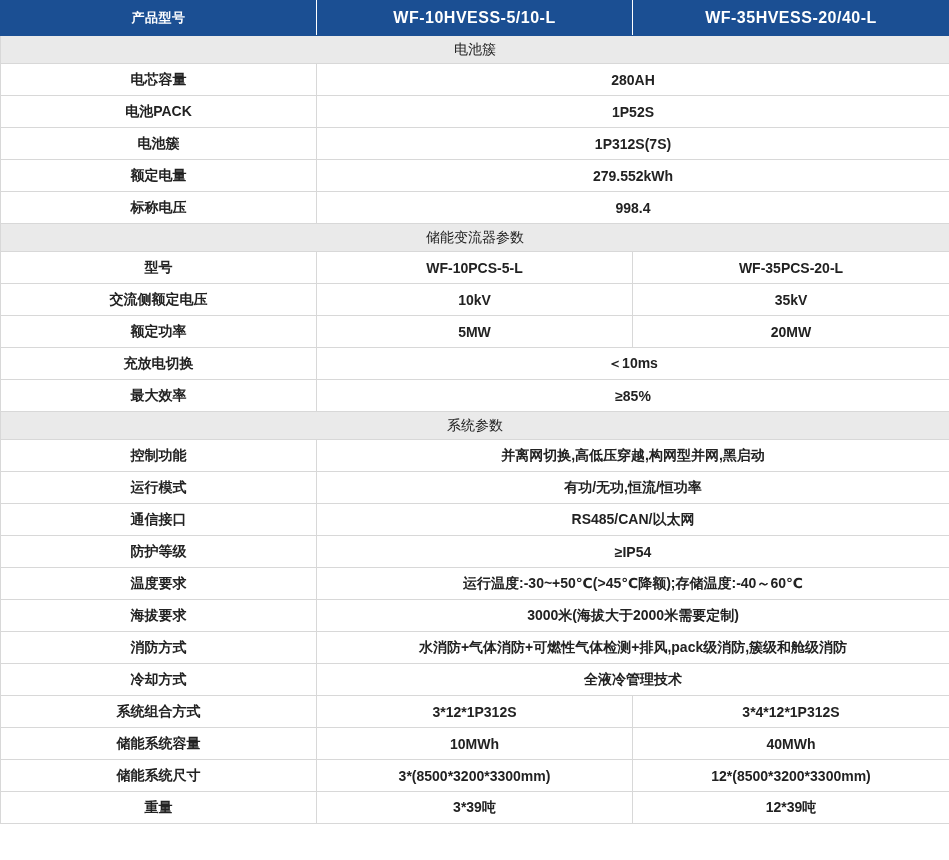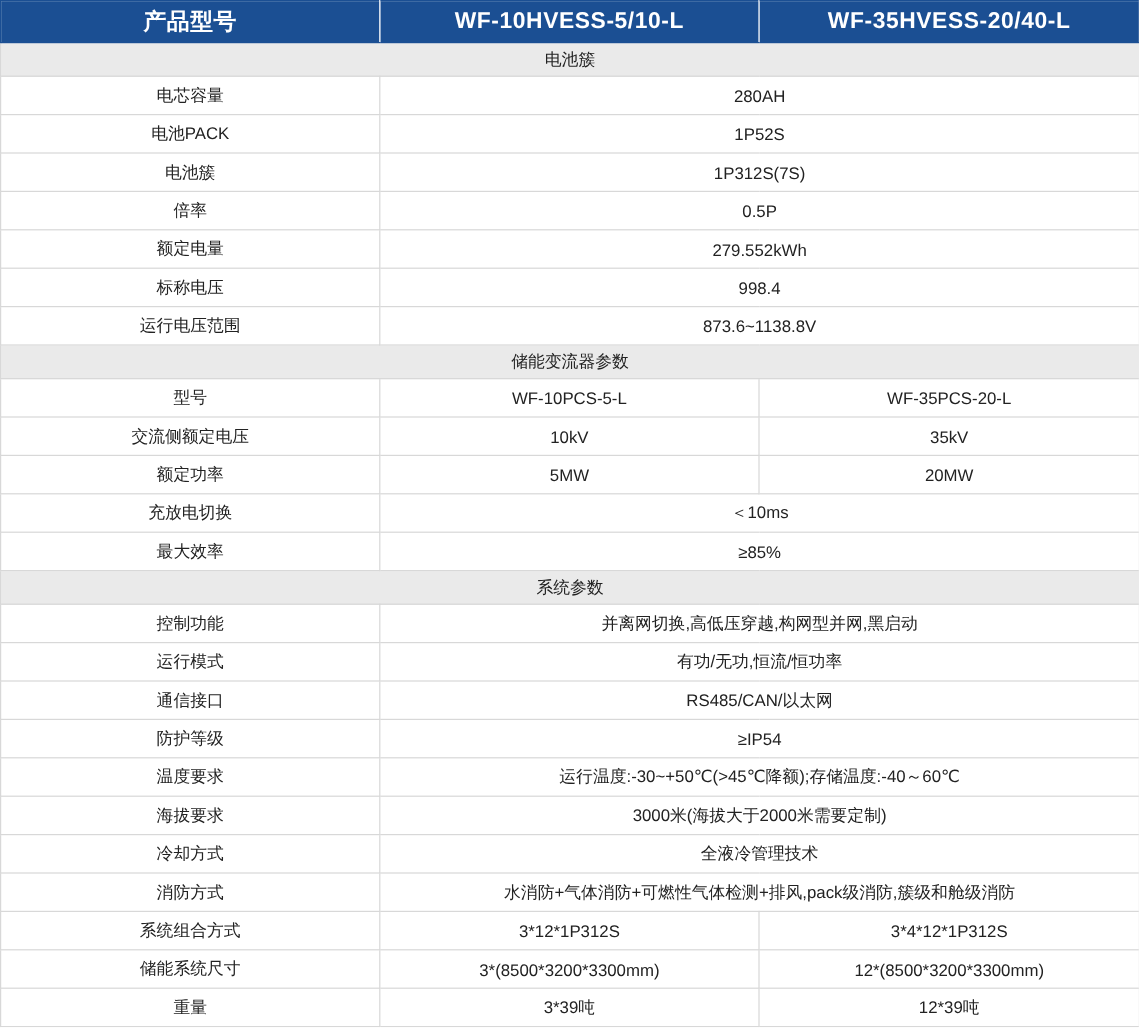--- a/index.html
+++ b/index.html
@@ -23,45 +23,46 @@
     padding: 0;
     text-align: center;
     vertical-align: middle;
     font-weight: normal;
   }
   
   tr.header-row th {
     background: #1b4f93;
     color: #ffffff;
     font-weight: bold;
-    font-size: 19px;
+    font-size: 16px;
     height: 34px;
     border: 1px solid #1b4f93;
     border-right: 1px solid #ffffff;
     letter-spacing: 0.5px;
   }
   tr.header-row th:last-child {
     border-right: 1px solid #1b4f93;
     margin-left: 24px;
   }
   tr.header-row th.col-label {
-    font-size: 19px;
+    font-size: 13px;
   }
   
   tr.section-row td {
     background: #eaeaea;
     font-size: 14px;
     height: 27px;
     color: #222;
   }
   
   tr.data-row td {
     height: 31px;
     font-size: 14px;
     color: #222;
+    font-weight: bold;
   }
   td.label-cell {
     width: 316px;
   }
   td.val-span {
     width: 633px;
   }
   td.val-cell {
     width: 316px;
   }
@@ -95,34 +96,26 @@
     </tr>
     <tr class="data-row">
       <td class="label-cell">电池PACK</td>
       <td class="val-span" colspan="2">1P52S</td>
     </tr>
     <tr class="data-row">
       <td class="label-cell">电池簇</td>
       <td class="val-span" colspan="2">1P312S(7S)</td>
     </tr>
     <tr class="data-row">
-      <td class="label-cell">倍率</td>
-      <td class="val-span" colspan="2">0.5P</td>
-    </tr>
-    <tr class="data-row">
       <td class="label-cell">额定电量</td>
       <td class="val-span" colspan="2">279.552kWh</td>
     </tr>
     <tr class="data-row">
       <td class="label-cell">标称电压</td>
       <td class="val-span" colspan="2">998.4</td>
-    </tr>
-    <tr class="data-row">
-      <td class="label-cell">运行电压范围</td>
-      <td class="val-span" colspan="2">873.6~1138.8V</td>
     </tr>
 
     <tr class="section-row">
       <td colspan="3">储能变流器参数</td>
     </tr>
     <tr class="data-row">
       <td class="label-cell">型号</td>
       <td class="val-cell">WF-10PCS-5-L</td>
       <td class="val-cell">WF-35PCS-20-L</td>
     </tr>
@@ -166,31 +159,36 @@
     </tr>
     <tr class="data-row">
       <td class="label-cell">温度要求</td>
       <td class="val-span small-text" colspan="2">运行温度:-30~+50℃(&gt;45℃降额);存储温度:-40～60℃</td>
     </tr>
     <tr class="data-row">
       <td class="label-cell">海拔要求</td>
       <td class="val-span" colspan="2">3000米(海拔大于2000米需要定制)</td>
     </tr>
     <tr class="data-row">
+      <td class="label-cell">消防方式</td>
+      <td class="val-span small-text" colspan="2">水消防+气体消防+可燃性气体检测+排风,pack级消防,簇级和舱级消防</td>
+    </tr>
+    <tr class="data-row">
       <td class="label-cell">冷却方式</td>
       <td class="val-span" colspan="2">全液冷管理技术</td>
-    </tr>
-    <tr class="data-row">
-      <td class="label-cell">消防方式</td>
-      <td class="val-span small-text" colspan="2">水消防+气体消防+可燃性气体检测+排风,pack级消防,簇级和舱级消防</td>
     </tr>
     <tr class="data-row">
       <td class="label-cell">系统组合方式</td>
       <td class="val-cell">3*12*1P312S</td>
       <td class="val-cell">3*4*12*1P312S</td>
+    </tr>
+    <tr class="data-row">
+      <td class="label-cell">储能系统容量</td>
+      <td class="val-cell">10MWh</td>
+      <td class="val-cell">40MWh</td>
     </tr>
     <tr class="data-row">
       <td class="label-cell">储能系统尺寸</td>
       <td class="val-cell">3*(8500*3200*3300mm)</td>
       <td class="val-cell">12*(8500*3200*3300mm)</td>
     </tr>
     <tr class="data-row">
       <td class="label-cell">重量</td>
       <td class="val-cell">3*39吨</td>
       <td class="val-cell">12*39吨</td>

